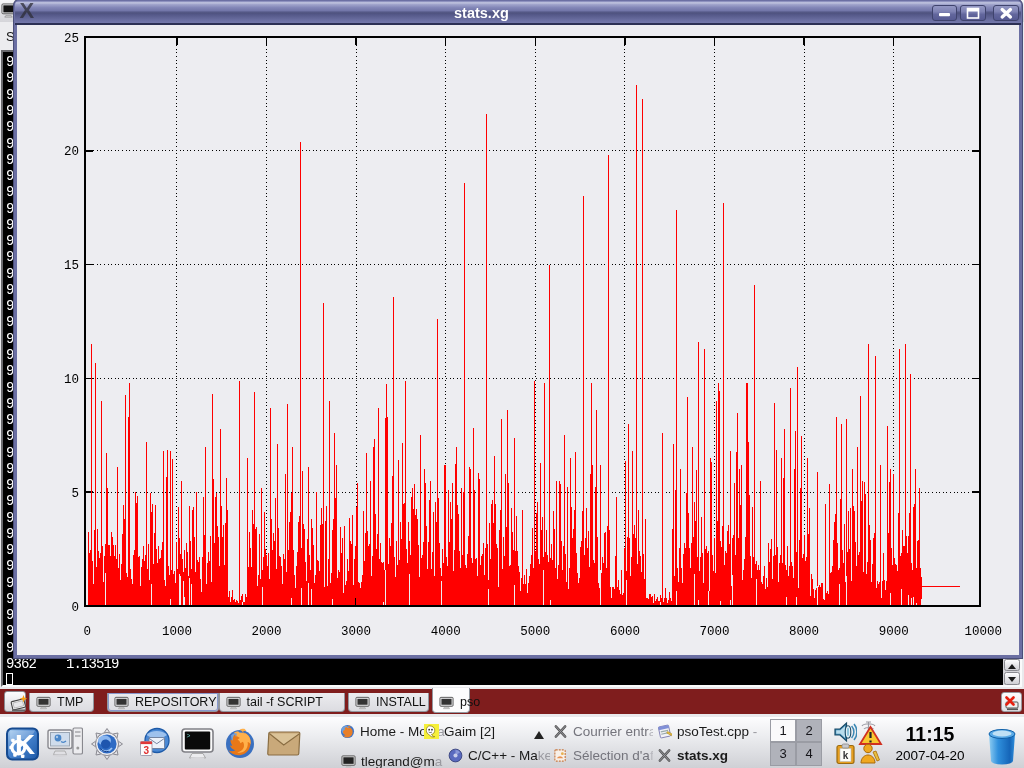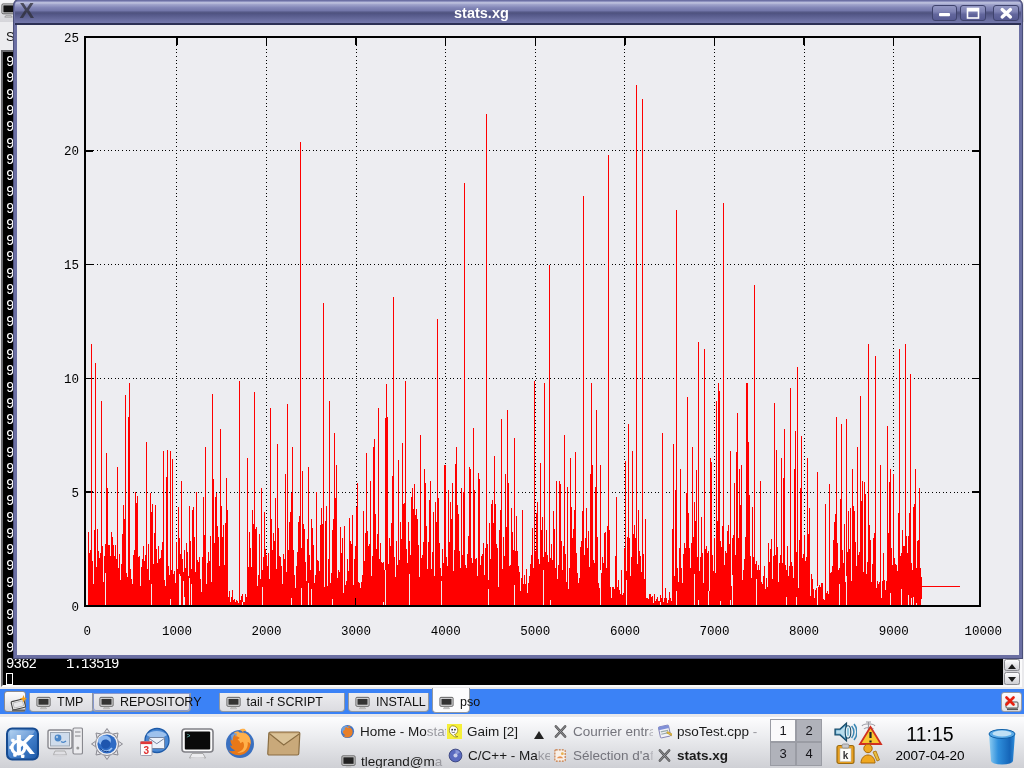--- a/index.html
+++ b/index.html
@@ -8,21 +8,21 @@
 #ktitle{position:absolute;left:0;top:0;width:1024px;height:22px;background:linear-gradient(#f6f6f8,#d4d4d9)}
 #kmenu{position:absolute;left:0;top:22px;width:1024px;height:28px;background:#ececef}
 #kmenu span{position:absolute;left:6px;top:7px;font-size:13px;color:#141414}
 #kterm{position:absolute;left:1px;top:50px;width:1021px;height:637px;background:#000;border:2px solid;border-color:#6a6a6e #fafafb #fafafb #6a6a6e}
 #ktext{position:absolute;left:3px;top:2.2px;font-family:"Liberation Mono",monospace;font-size:14px;letter-spacing:-0.9px;line-height:16.26px;color:#fff;white-space:pre;filter:grayscale(1)}
 #kcursor{position:absolute;left:2.5px;top:620.6px;width:7px;height:12px;border:1.5px solid #fff}
 #kscroll{position:absolute;right:0;top:0px;width:17px;height:633px;background:#d4d4d8}
 .sbtn{position:absolute;left:0.5px;width:16px;height:12.5px;background:linear-gradient(#fdfdfe,#cfcfd4);border:1px solid #8a8a90;border-radius:2.5px;color:#111;text-align:center}
 .sbtn svg{display:block;margin:4px auto 0}
 
-#tabbar{position:absolute;left:0;top:689px;width:1024px;height:25px;background:#3b82f6}
+#tabbar{position:absolute;left:0;top:689px;width:1024px;height:25px;background:#7f1d1d}
 #newtab{position:absolute;left:4px;top:2px;width:22px;height:21px;background:linear-gradient(#fdfdfe,#d8d8dc);border:1px solid #8a8a90;border-radius:3px}
 #closetab{position:absolute;left:1001px;top:3px;width:21px;height:20px;background:linear-gradient(#fdfdfe,#e2e2e6);border:1px solid #9a9aa0;border-radius:3px}
 .tab{position:absolute;top:4px;height:19px;background:linear-gradient(#ececef,#dcdce1);border:1px solid #9298a0;border-top:none;border-radius:0 0 4px 4px;white-space:nowrap}
 .tab span{position:absolute;left:27px;top:2px;font-size:12.5px;color:#101010}
 .tab.active{top:-1px;height:25px;background:#fcfcfd;z-index:2}
 .tab.active span{top:7px}
 .tab.active .tmi{top:7px}
 .tab.rep{box-shadow:inset 0 0 0 1px #8898cc}
 .tmi{position:absolute;left:6px;top:2px;width:15px;height:15px}
 .ti{width:15px;height:15px;margin-right:5px;flex:none}
@@ -39,21 +39,21 @@
 #plot text{font-family:"Liberation Mono",monospace;font-size:12.5px;fill:#000}
 
 #taskbar{position:absolute;left:0;top:717px;width:1024px;height:51px;background:linear-gradient(#fdfdfe,#ebecef 40%,#cfd0d5)}
 .task{position:absolute;height:22px;display:flex;align-items:center;font-size:13.5px;color:#1a1a1a;white-space:nowrap;overflow:hidden}
 .task .dim{color:#9a9aa0}
 .task.grey{color:#74747c}
 .task.grey .dim{color:#b8b8be}
 #pager{position:absolute;left:770px;top:1.5px;width:52px;height:47.5px}
 .pcell{position:absolute;width:26px;height:23.7px;border:1px solid #9a9ca4;font-size:13px;color:#15151a;text-align:center;line-height:22px;background:#b0b2ba}
 .pcell.on{background:#fafafb}
-#clock{position:absolute;left:880px;top:6px;width:100px;text-align:center;font-weight:normal;font-size:19.5px;color:#000}
+#clock{position:absolute;left:880px;top:6px;width:100px;text-align:center;font-weight:bold;font-size:19.5px;color:#000}
 #date{position:absolute;left:880px;top:31px;width:100px;text-align:center;font-size:13.5px;color:#000}
 </style></head><body>
 <div id="screen">
  <div id="konsole">
   <div id="ktitle">
         <svg style="position:absolute;left:1px;top:3px" width="15" height="15" viewBox="0 0 16 16">
           <rect x="1" y="1" width="14" height="10.5" rx="1.2" fill="#e8e8ea" stroke="#555" stroke-width="1"></rect>
           <rect x="2.5" y="2.5" width="11" height="7.5" fill="#111"></rect>
           <path d="M5 13.5h6l1 1.6H4z" fill="#d8d8da" stroke="#777" stroke-width=".6"></path>
         </svg>
@@ -89,21 +89,21 @@
           </svg>
         </div>
     <div class="tab" style="left:29px;width:65px">
           <svg class="tmi" viewBox="0 0 16 16">
             <rect x="1" y="2.5" width="14" height="9.5" rx="1" fill="#e8e8ea" stroke="#555" stroke-width="1"></rect>
             <rect x="2.6" y="4.1" width="10.8" height="6.3" fill="#333"></rect>
             <path d="M5.5 13h5l.8 1.6H4.7z" fill="#ccc" stroke="#888" stroke-width=".4"></path>
           </svg>
           <span>TMP</span>
         </div>
-        <div class="tab rep" style="left:92px;width:99px">
+        <div class="tab rep" style="left:107px;width:112px">
           <svg class="tmi" viewBox="0 0 16 16">
             <rect x="1" y="2.5" width="14" height="9.5" rx="1" fill="#e8e8ea" stroke="#555" stroke-width="1"></rect>
             <rect x="2.6" y="4.1" width="10.8" height="6.3" fill="#333"></rect>
             <path d="M5.5 13h5l.8 1.6H4.7z" fill="#ccc" stroke="#888" stroke-width=".4"></path>
           </svg>
           <span>REPOSITORY</span>
         </div>
         <div class="tab" style="left:218.5px;width:126px">
           <svg class="tmi" viewBox="0 0 16 16">
             <rect x="1" y="2.5" width="14" height="9.5" rx="1" fill="#e8e8ea" stroke="#555" stroke-width="1"></rect>
@@ -300,21 +300,21 @@
 <path d="M2.5 3.5l15 11.5 15.5-11.5" fill="#dbc398" stroke="#8a6d42" stroke-width="1.1" transform="skewX(-3)"></path>
       </svg>
   <div class="task" style="left:340px;top:3px;width:106px">
         <svg class="ti" viewBox="0 0 16 16">
           <circle cx="8" cy="8" r="7" fill="#3d75c8"></circle>
           <circle cx="6" cy="6.5" r="4.5" fill="#6fa0dc"></circle>
 <path d="M8 1.5a6.5 6.5 0 0 1 4.3 1.6c-1-.3-2.2-.1-2.7.3 1.4.4 2.6 1.2 3.2 2.4.8 1.5.9 3.3.2 5-.9 2-2.9 3.5-5.2 3.5a6.6 6.6 0 0 1-5.1-2.4c1 .6 2.3.7 3.3.1-1.1-.4-2.1-1.3-2.6-2.4-.4-1-.3-2.2.2-3.2l.2 1.1c.3-.6.8-1.2 1.4-1.5l-.2-1.4c.4-.6 1.3-1.2 2-1.3l.9.9c.7-.2 1.5-.2 2.3 0-.6-.7-1.6-1.3-2.4-1.5.6-.5 1.5-.8 2.2-.7z" fill="#e87f28"></path>
         </svg>
         <span>Home - Mo<span class="dim">stats</span></span>
       </div>
-  <div class="task" style="left:447px;top:3px;width:86px">
+  <div class="task" style="left:424px;top:3px;width:86px">
         <svg class="ti" viewBox="0 0 16 16">
           <rect width="16" height="16" fill="#f5ef3a"></rect>
 <path d="M6 2c3 0 5.5 2 5.5 4.5S10 11 8 11c.5 1.5 2 2.5 3.5 2.5-2.5 1-5-.2-5.8-2C4 11 2.5 9 2.5 6.8 2.5 4 4 2 6 2z" fill="#fff" stroke="#8a7a10" stroke-width=".8"></path>
 <circle cx="5.5" cy="6" r=".9" fill="#222"></circle>
           <circle cx="8.5" cy="6" r=".9" fill="#222"></circle>
 <path d="M5 8.5c1 .8 2.5.8 3.5 0" stroke="#222" stroke-width=".7" fill="none"></path>
         </svg>
         <span>Gaim [2]</span>
       </div>
   <div style="position:absolute;left:534px;top:9px;width:0;height:0;border:5.5px solid transparent;border-bottom:8px solid #222"></div>

